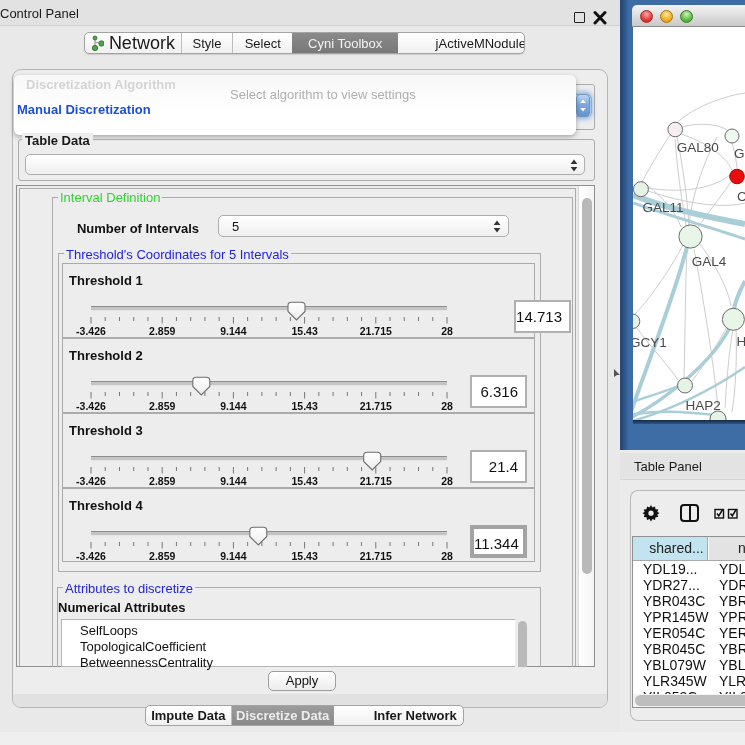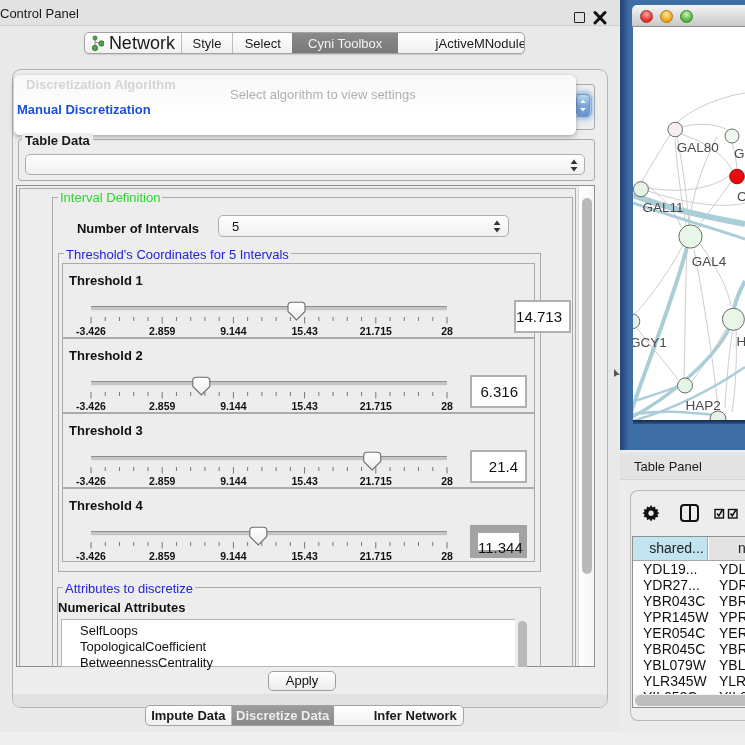--- a/index.html
+++ b/index.html
@@ -284,21 +284,21 @@
             <stop offset="1" stop-color="#E9E9E9"></stop>
           </linearGradient>
         </defs>
     </svg>
     <div class="abs" style="left:-2.0px;top:60.5px;width:60px;text-align:center;font-size:10.5px;font-weight:bold;color:#111;">-3.426</div>
     <div class="abs" style="left:69.2px;top:60.5px;width:60px;text-align:center;font-size:10.5px;font-weight:bold;color:#111;">2.859</div>
     <div class="abs" style="left:140.4px;top:60.5px;width:60px;text-align:center;font-size:10.5px;font-weight:bold;color:#111;">9.144</div>
     <div class="abs" style="left:211.6px;top:60.5px;width:60px;text-align:center;font-size:10.5px;font-weight:bold;color:#111;">15.43</div>
     <div class="abs" style="left:282.8px;top:60.5px;width:60px;text-align:center;font-size:10.5px;font-weight:bold;color:#111;">21.715</div>
     <div class="abs" style="left:354.0px;top:60.5px;width:60px;text-align:center;font-size:10.5px;font-weight:bold;color:#111;">28</div>
-    <div class="abs" style="left:407px;top:36px;width:57px;height:33px;background:#fff;border:8px solid #a3a3a3;text-align:right;font-size:15px;color:#111;line-height:29px;padding-right:6px;">11.344</div>
+    <div class="abs" style="left:407px;top:36px;width:57px;height:33px;background:#fff;border:4px solid #a3a3a3;text-align:right;font-size:15px;color:#111;line-height:29px;padding-right:6px;">11.344</div>
   </div>
 
   <div class="abs" style="left:57px;top:587px;width:484px;height:80px;border:1px solid #ABABAB;border-bottom:none;"></div>
   <div class="abs" style="left:63px;top:581px;font-size:13px;color:#2323DC;background:#EDEDED;padding:0 2px;">Attributes to discretize</div>
   <div class="abs" style="left:58px;top:600px;font-size:13px;font-weight:bold;color:#111;">Numerical Attributes</div>
   <div class="abs" style="left:61px;top:619px;width:454px;height:48px;background:#fff;border:1px solid #B5B5B5;border-right:none;">
     <div class="abs" style="left:18px;top:3px;font-size:13px;color:#111;">SelfLoops</div>
     <div class="abs" style="left:18px;top:19px;font-size:13px;color:#111;">TopologicalCoefficient</div>
     <div class="abs" style="left:18px;top:35px;font-size:13px;color:#111;">BetweennessCentrality</div>
   </div>

